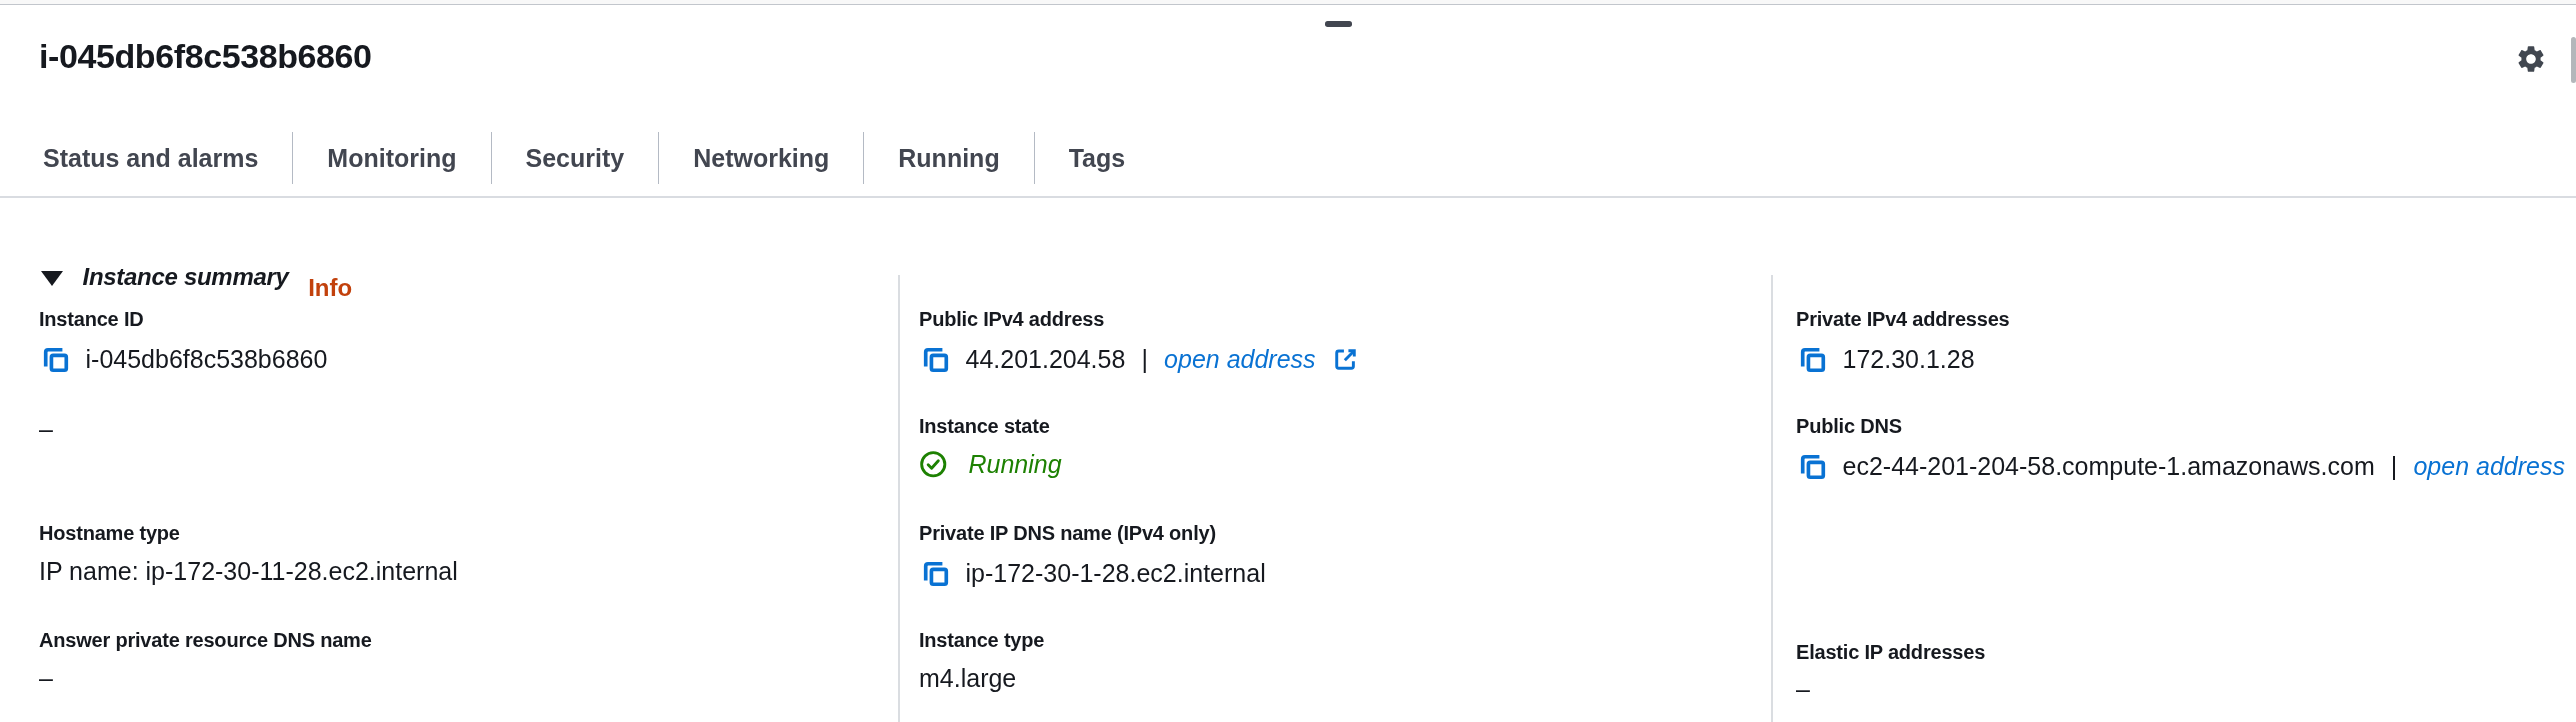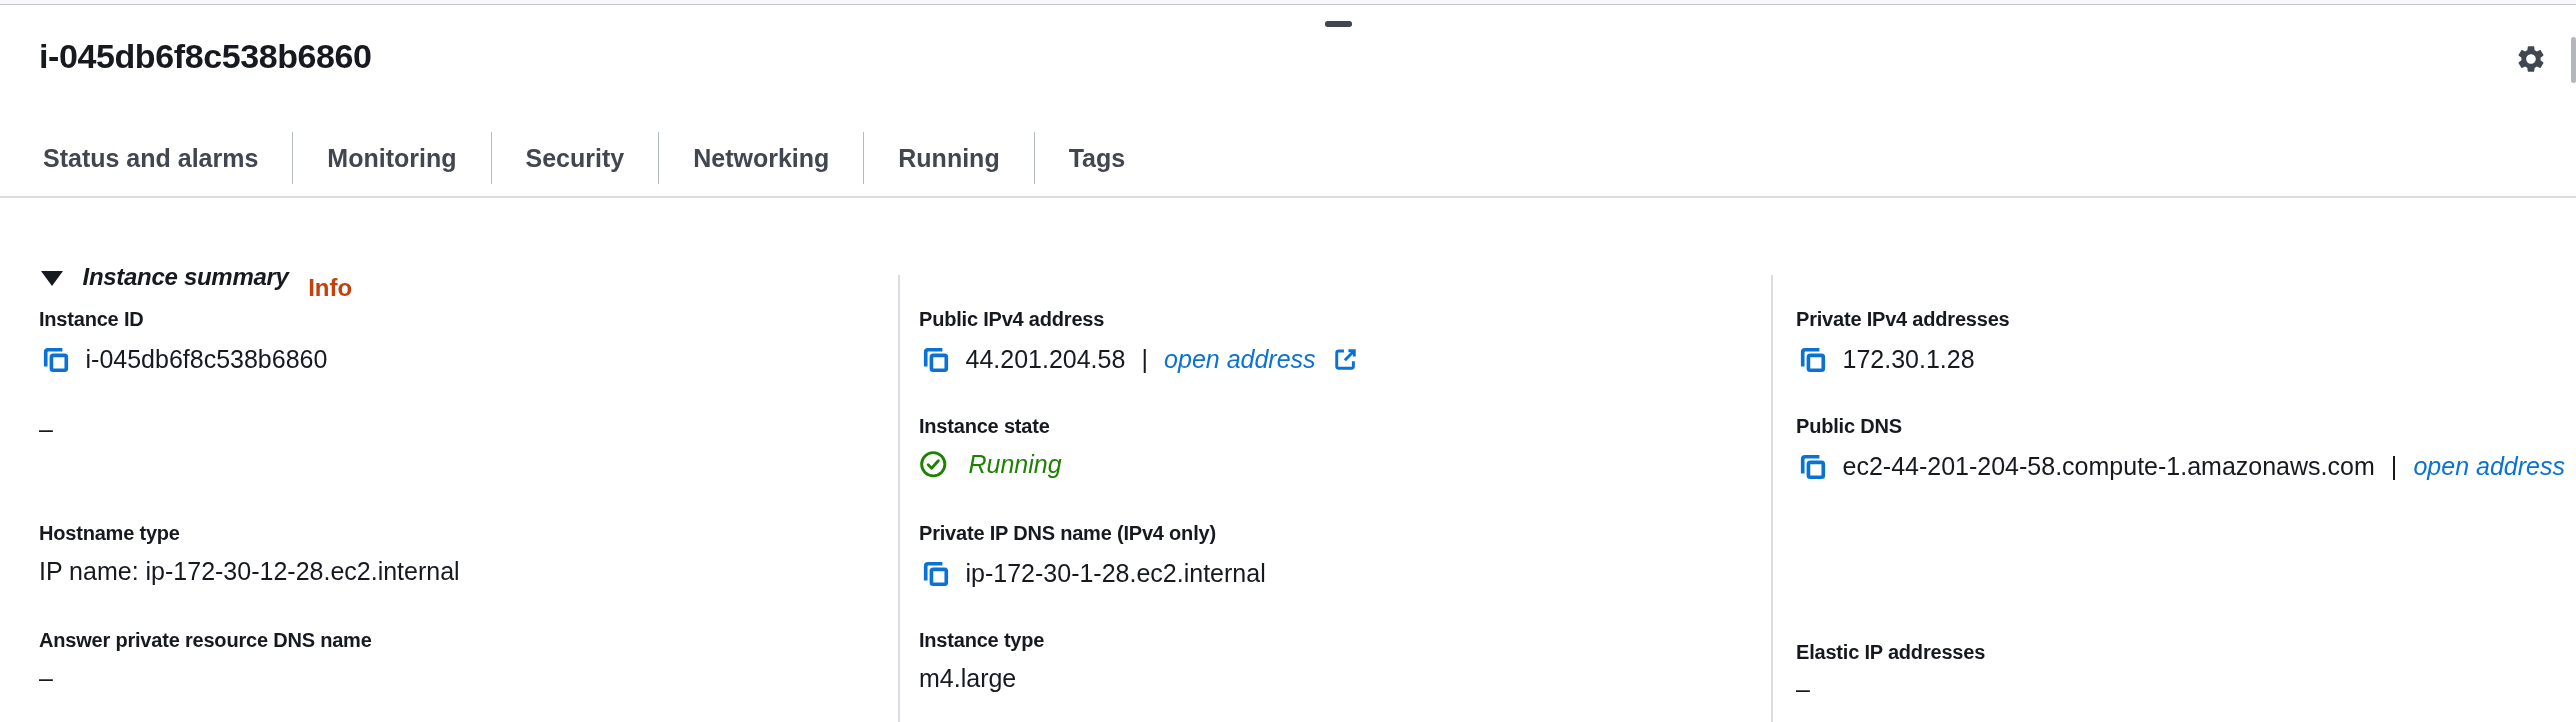--- a/index.html
+++ b/index.html
@@ -145,21 +145,21 @@
     </div>
   </div>
   <div class="field">
     <div class="value-line">
         <span>–</span>
       </div>
   </div>
   <div class="field">
     <div class="field-label">Hostname type</div>
     <div class="value-line">
-        <span>IP name: ip-172-30-12-28.ec2.internal</span>
+        <span>IP name: ip-172-30-11-28.ec2.internal</span>
       </div>
   </div>
   <div class="field">
     <div class="field-label">Answer private resource DNS name</div>
     <div class="value-line">
         <span>–</span>
       </div>
   </div>
 </div>
 

